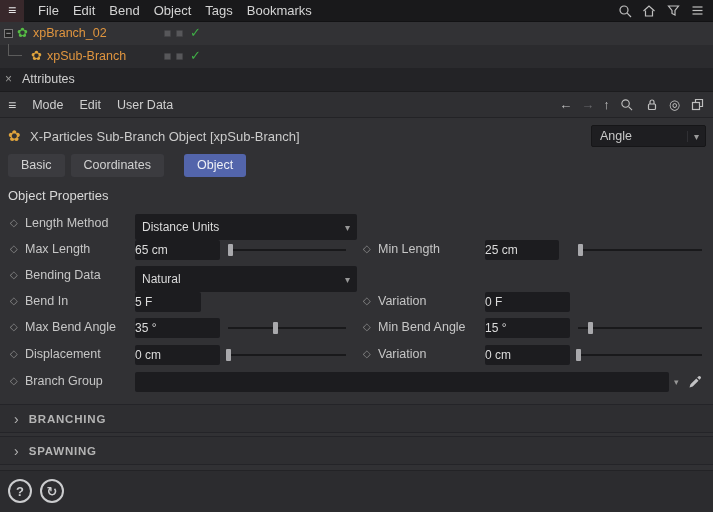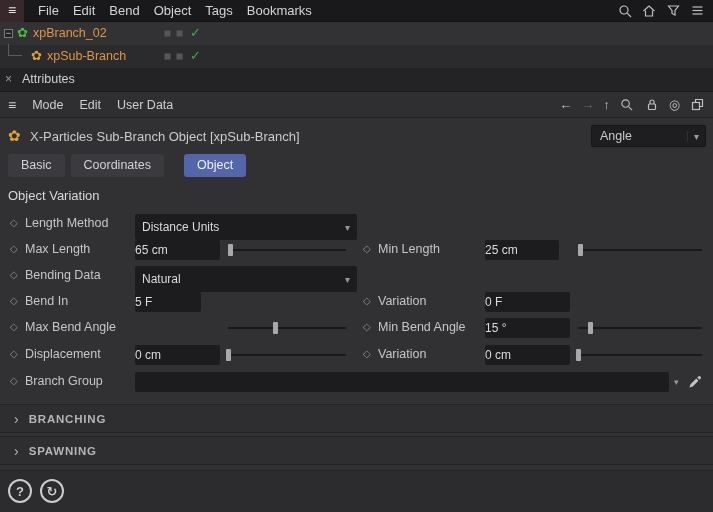--- a/index.html
+++ b/index.html
@@ -178,21 +178,21 @@
     <span class="preset-val">Angle</span>
     <span class="preset-arrow">▾</span>
   </div>
 
   <div class="tabs">
     <span class="tab">Basic</span>
     <span class="tab">Coordinates</span>
     <span class="tab active">Object</span>
   </div>
 
-  <div class="sect-head">Object Variation</div>
+  <div class="sect-head">Object Properties</div>
 
   <div class="prow" style="top:213px">
     <span class="kdot" style="left:10px">◇</span>
     <span class="plbl" style="left:25px">Length Method</span>
     <div class="drop" style="left:135px;width:222px">
       <span>Distance Units</span>
       <span class="arrow">▾</span>
     </div>
   </div>
 
@@ -225,20 +225,21 @@
     <span class="plbl" style="left:25px">Bend In</span>
     <div class="fld" style="left:135px;width:66px">5 F</div>
     <span class="kdot" style="left:363px">◇</span>
     <span class="plbl" style="left:378px">Variation</span>
     <div class="fld" style="left:485px;width:85px">0 F</div>
   </div>
 
   <div class="prow" style="top:317px">
     <span class="kdot" style="left:10px">◇</span>
     <span class="plbl" style="left:25px">Max Bend Angle</span>
+    <div class="fld" style="left:135px;width:85px">35 °</div>
     <div class="sl" style="left:228px;width:118px">
       <div class="knob" style="left: calc(40% - 2px);"></div>
     </div>
     <span class="kdot" style="left:363px">◇</span>
     <span class="plbl" style="left:378px">Min Bend Angle</span>
     <div class="fld" style="left:485px;width:85px">15 °</div>
     <div class="sl" style="left:578px;width:124px">
       <div class="knob" style="left: calc(10% - 2px);"></div>
     </div>
   </div>

